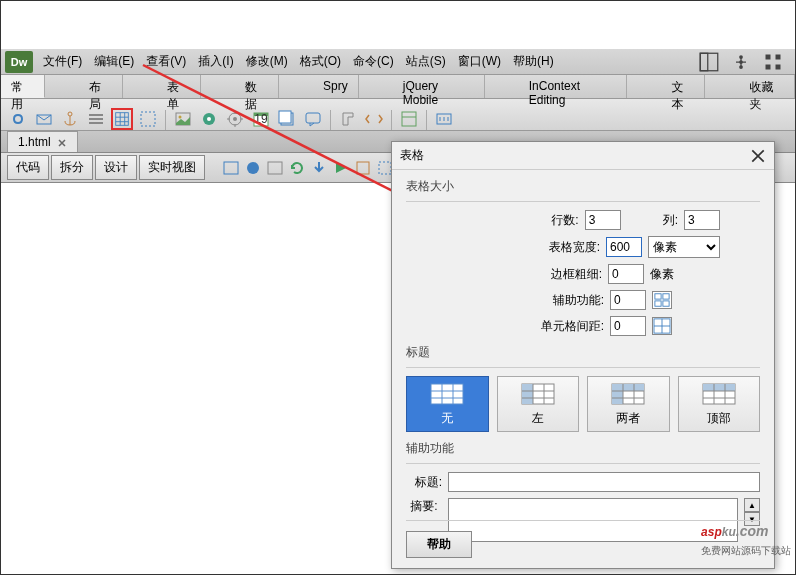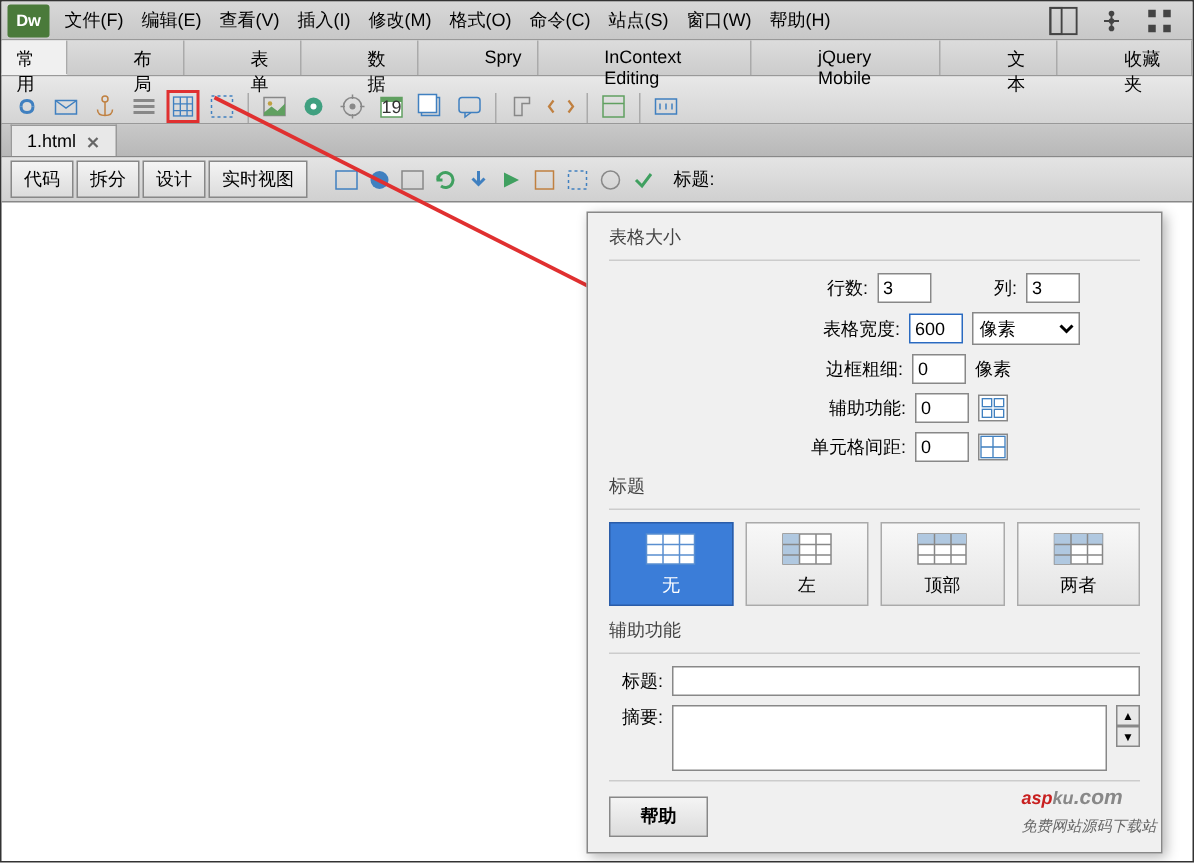--- a/index.html
+++ b/index.html
@@ -1,19 +1,19 @@
 <!DOCTYPE html>
 <html><head>
   <meta charset="utf-8">
   <style>
     * { margin: 0; padding: 0; box-sizing: border-box; font-family: "Microsoft YaHei", sans-serif; font-size: 12px; }
     body { width: 796px; height: 575px; background: #fff; position: relative; border: 1px solid #333; overflow: hidden; }
     
     
-    .menubar { height: 26px; background: linear-gradient(#d8d8d8, #c8c8c8); display: flex; align-items: center; border-bottom: 1px solid #999; }
+    .menubar { height: 26px; background: linear-gradient(#d8d8d8, #c8c8c8); display: flex; align-items: center; border-bottom: 1px solid #999; margin-top: 48px; }
     .dw-logo { width: 28px; height: 22px; background: #4a7a3a; color: #fff; font-weight: bold; font-size: 11px; display: flex; align-items: center; justify-content: center; margin: 0 4px; border-radius: 2px; }
     .menu-item { padding: 4px 6px; cursor: pointer; }
     .menu-spacer { flex: 1; }
     .menu-icons { display: flex; gap: 12px; padding-right: 12px; }
     .menu-icon-btn { width: 20px; height: 18px; display: flex; align-items: center; justify-content: center; }
     
     
     .insert-tabs { height: 24px; background: linear-gradient(#dcdcdc, #cccccc); display: flex; border-bottom: 1px solid #999; gap: 34px; }
     .insert-tab { padding: 4px 10px; border-right: 1px solid #aaa; cursor: pointer; }
     .insert-tab.active { background: #f0f0f0; border-bottom: 1px solid #f0f0f0; }
@@ -65,28 +65,28 @@
     .access-input { flex: 1; height: 20px; border: 1px solid #888; background: #fff; }
     .access-textarea { flex: 1; height: 44px; border: 1px solid #888; background: #fff; resize: none; }
     .scroll-btns { display: flex; flex-direction: column; }
     .scroll-btn { width: 16px; height: 14px; border: 1px solid #888; background: #e8e8e8; font-size: 8px; display: flex; align-items: center; justify-content: center; }
     
     .dialog-footer { position: absolute; bottom: 10px; left: 14px; right: 14px; display: flex; gap: 8px; border-top: 1px solid #ccc; padding-top: 10px; }
     .dlg-btn { padding: 4px 20px; border: 1px solid #888; background: linear-gradient(#f4f4f4, #dcdcdc); cursor: pointer; font-weight: bold; }
     .dlg-btn.hidden { visibility: hidden; }
     
     
-    .watermark { position: absolute; right: 24px; bottom: 16px; z-index: 20; font-family: Arial; }
+    .watermark { position: absolute; right: 4px; bottom: 16px; z-index: 20; font-family: Arial; }
     .watermark .main { font-size: 32px; font-weight: bold; font-style: italic; }
     .watermark .main .a { color: #c82020; }
     .watermark .main .s { color: #c82020; }
     .watermark .main .p { color: #c82020; }
     .watermark .main .k { color: #888; }
     .watermark .main .u { color: #888; }
-    .watermark .sub { font-size: 10px; color: #666; text-align: center; font-style: italic; }
+    .watermark .sub { font-size: 10px; color: #666; text-align: center; }
   </style>
 </head>
 <body>
 
 <div class="menubar">
   <div class="dw-logo">Dw</div>
   <div class="menu-item">文件(F)</div>
   <div class="menu-item">编辑(E)</div>
   <div class="menu-item">查看(V)</div>
   <div class="menu-item">插入(I)</div>
@@ -122,22 +122,22 @@
       </div>
   </div>
 </div>
 
 <div class="insert-tabs">
   <div class="insert-tab active">常用</div>
   <div class="insert-tab">布局</div>
   <div class="insert-tab">表单</div>
   <div class="insert-tab">数据</div>
   <div class="insert-tab">Spry</div>
+  <div class="insert-tab">jQuery Mobile</div>
   <div class="insert-tab">InContext Editing</div>
-  <div class="insert-tab">jQuery Mobile</div>
   <div class="insert-tab">文本</div>
   <div class="insert-tab">收藏夹</div>
 </div>
 
 <div class="toolbar">
   <div class="tb-icon">
       <svg viewBox="0 0 20 20">
         <path d="M6 10 Q6 6 10 6 Q14 6 14 10" fill="none" stroke="#4080c0" stroke-width="2"></path>
         <path d="M6 10 Q6 14 10 14 Q14 14 14 10" fill="none" stroke="#4080c0" stroke-width="2"></path>
       </svg>
@@ -311,20 +311,26 @@
 <svg class="arrow-svg" width="360" height="190">
   <defs>
       <marker id="ah" markerWidth="12" markerHeight="10" refX="10" refY="5" orient="auto">
         <path d="M0 0 L12 5 L0 10 Z" fill="#e03030"></path>
       </marker>
     </defs>
   <line x1="8" y1="10" x2="335" y2="175" stroke="#e03030" stroke-width="2.5" marker-end="url(#ah)"></line>
 </svg>
 
 <div class="dialog">
+  <div class="dialog-title">
+    <span>表格</span>
+    <span class="dialog-close"><svg viewBox="0 0 14 14">
+          <path d="M2 2 L12 12 M12 2 L2 12" stroke="#333" stroke-width="1.5"></path>
+        </svg></span>
+  </div>
   <div class="dialog-body">
 
     <div class="fieldset">
       <span class="fs-label">表格大小</span>
       <div class="hr"></div>
       <div class="form-row" style="padding-right:40px">
         <label>行数:</label>
         <input class="small-input" value="3" style="">
         <span style="width:30px"></span>
         <label>列:</label>
@@ -380,45 +386,45 @@
               <rect x="2" y="2" width="32" height="20" fill="#fff" stroke="#888"></rect>
               <rect x="2" y="2" width="11" height="20" fill="#b0c8e0"></rect>
               <path d="M2 9 L34 9 M2 16 L34 16 M13 2 L13 22 M24 2 L24 22" stroke="#888"></path>
             </svg>
           <span>左</span>
         </div>
         <div class="header-opt">
           <svg class="header-opt-icon" viewBox="0 0 36 24">
               <rect x="2" y="2" width="32" height="20" fill="#fff" stroke="#888"></rect>
               <rect x="2" y="2" width="32" height="7" fill="#b0c8e0"></rect>
+              <rect x="2" y="2" width="11" height="20" fill="#b0c8e0"></rect>
               <path d="M2 9 L34 9 M2 16 L34 16 M13 2 L13 22 M24 2 L24 22" stroke="#888"></path>
             </svg>
-          <span>顶部</span>
+          <span>两者</span>
         </div>
         <div class="header-opt">
           <svg class="header-opt-icon" viewBox="0 0 36 24">
               <rect x="2" y="2" width="32" height="20" fill="#fff" stroke="#888"></rect>
               <rect x="2" y="2" width="32" height="7" fill="#b0c8e0"></rect>
-              <rect x="2" y="2" width="11" height="20" fill="#b0c8e0"></rect>
               <path d="M2 9 L34 9 M2 16 L34 16 M13 2 L13 22 M24 2 L24 22" stroke="#888"></path>
             </svg>
-          <span>两者</span>
+          <span>顶部</span>
         </div>
       </div>
     </div>
 
     <div class="fieldset">
       <span class="fs-label">辅助功能</span>
       <div class="hr"></div>
       <div class="access-row">
         <label style="width:36px;text-align:right">标题:</label>
         <input class="access-input" style="">
       </div>
       <div class="access-row" style="align-items:flex-start">
-        <label style="width:36px;text-align:right">摘要:</label>
+        <label style="width:36px;text-align:center">摘要:</label>
         <textarea class="access-textarea" style=""></textarea>
         <div class="scroll-btns">
           <div class="scroll-btn">▲</div>
           <div class="scroll-btn">▼</div>
         </div>
       </div>
     </div>
   </div>
 
   <div class="dialog-footer">

